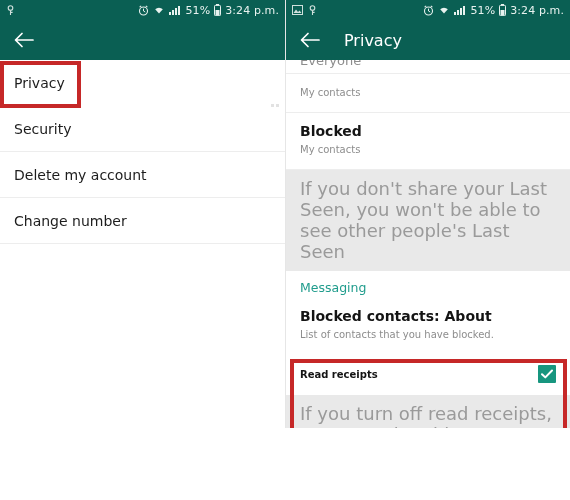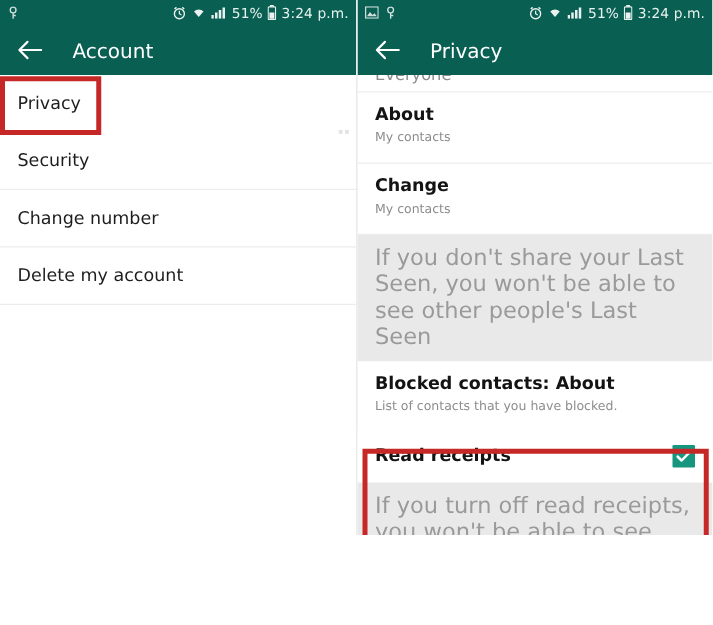--- a/index.html
+++ b/index.html
@@ -190,21 +190,21 @@
   .toggle-row {
     display: flex;
     align-items: center;
     justify-content: space-between;
     padding: 11px 14px 12px 14px;
     box-sizing: border-box;
     background: #fff;
     cursor: pointer;
   }
   .toggle-label {
-    font-size: 14px;
+    font-size: 10px;
     font-weight: bold;
     color: #141414;
   }
   .checkbox {
     width: 18px;
     height: 18px;
     background: #17967f;
     display: flex;
     align-items: center;
     justify-content: center;
@@ -261,35 +261,34 @@
         <span class="clock">3:24 p.m.</span>
       </div>
     </div>
 
     <div class="appbar">
       <div class="back-arrow">
         <svg width="20" height="16" viewBox="0 0 20 16">
             <path d="M19 8 H2 M8 1.5 L1.5 8 L8 14.5" stroke="#ffffff" stroke-width="1.7" fill="none" stroke-linecap="round" stroke-linejoin="round"></path>
           </svg>
       </div>
-      <div class="appbar-title">Account</div>
     </div>
 
     <div class="list">
       <div class="list-row first">
         <span>Privacy</span>
       </div>
       <div class="list-row">
         <span>Security</span>
       </div>
       <div class="list-row">
+        <span>Delete my account</span>
+      </div>
+      <div class="list-row">
         <span>Change number</span>
-      </div>
-      <div class="list-row">
-        <span>Delete my account</span>
       </div>
     </div>
 
     <div class="scroll-hint">
         <i></i>
         <i></i>
       </div>
 
     <div class="hl-box" id="hl-privacy"></div>
   </div>
@@ -353,31 +352,31 @@
       <div class="appbar-title">Privacy</div>
     </div>
 
     <div class="scroll-area">
 
       <div class="cut-row">
         <span>Everyone</span>
       </div>
 
       <div class="pref-row">
-        <div class="pref-title">About</div>
         <div class="pref-sub">My contacts</div>
       </div>
 
       <div class="pref-row">
-        <div class="pref-title">Change</div>
+        <div class="pref-title">Blocked</div>
         <div class="pref-sub">My contacts</div>
       </div>
 
       <div class="info-block">If you don't share your Last Seen, you won't be able to see other people's Last Seen</div>
 
+      <div class="section-head">Messaging</div>
 
       <div class="pref-row" style="border-bottom:none;">
         <div class="pref-title">Blocked contacts: About</div>
         <div class="pref-sub">List of contacts that you have blocked.</div>
       </div>
 
       <div class="toggle-row">
         <span class="toggle-label">Read receipts</span>
         <span class="checkbox">
           <svg width="12" height="10" viewBox="0 0 12 10">

